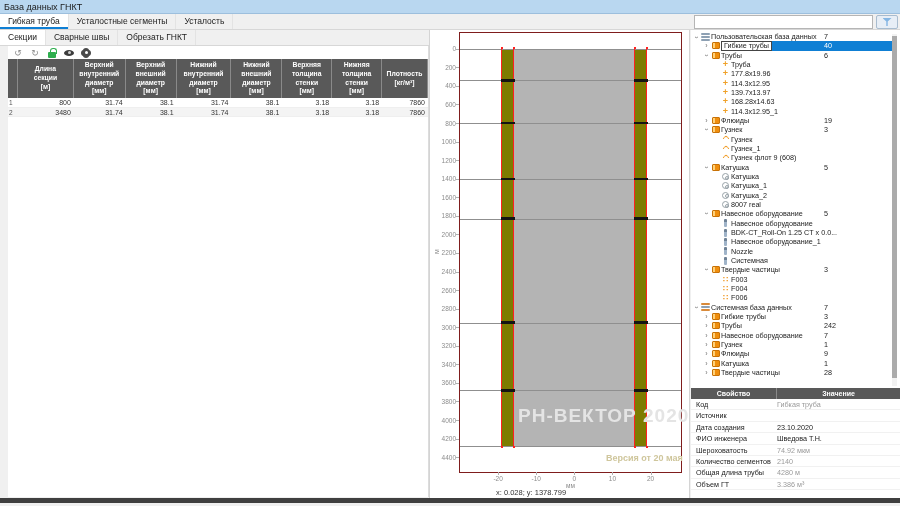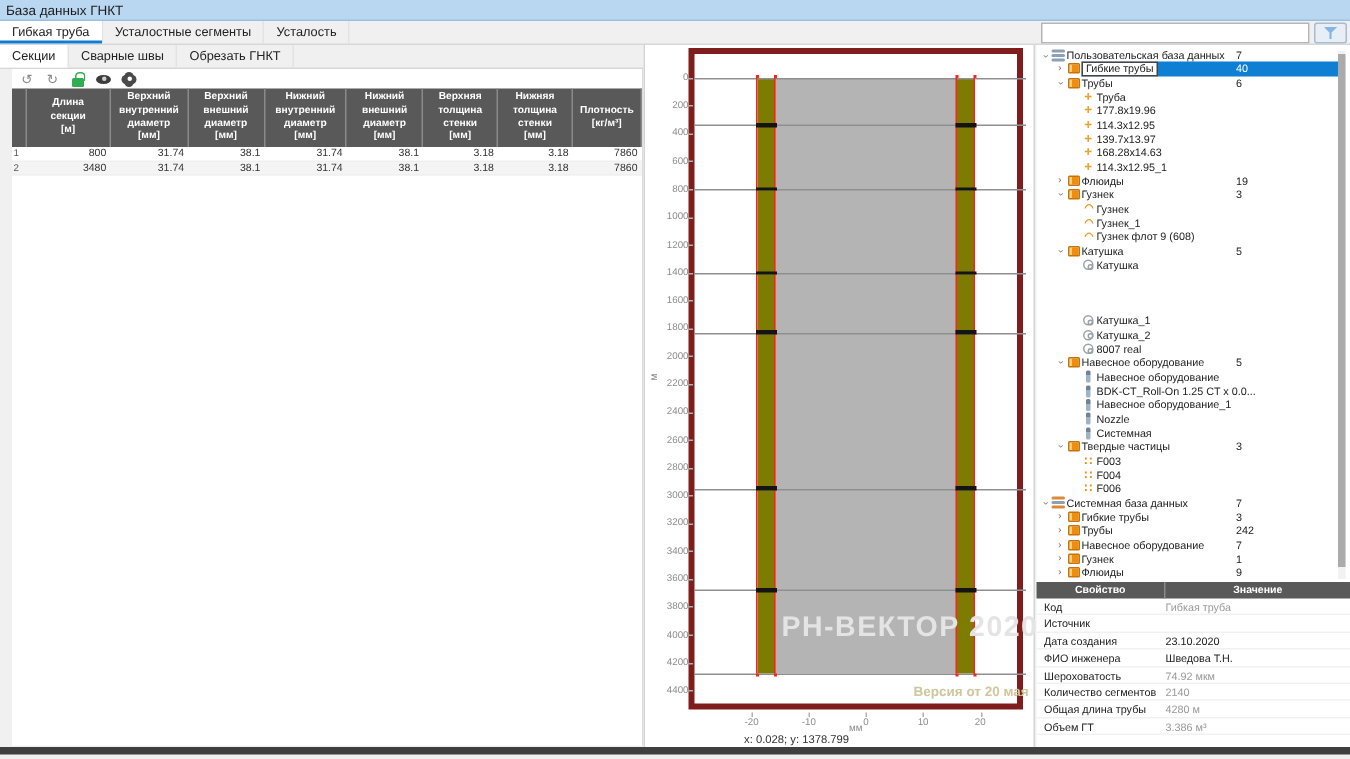--- a/index.html
+++ b/index.html
@@ -56,21 +56,21 @@
           height:39px; border-right:1px solid #8a8a8a; }
   .g-row { display:flex; height:9.5px; border-bottom:1px solid #efefef; }
   .g-row.alt { background:#f4f4f4; }
   .g-rn { width:10px; font-size:6.5px; color:#555; line-height:9.5px; padding-left:1px; }
   .g-c { font-size:7px; color:#333; text-align:right; padding-right:3px; line-height:9.5px; }
 
   
   .chart-panel { position:absolute; left:429px; top:30px; width:261px; height:468px;
                  background:#fff; border-left:1px solid #d4d4d4; border-right:1px solid #d4d4d4; }
   .plot { position:absolute; left:29px; top:2px; width:223px; height:441px;
-          border:4px solid #7f1d1d; background:#fff; }
+          border:1px solid #7f1d1d; background:#fff; }
   .ytick-lab { position:absolute; width:26px; text-align:right; font-size:6.5px; color:#8c8c8c; }
   .ytick-dash { position:absolute; width:3px; height:1px; background:#b0b0b0; }
   .xtick-lab { position:absolute; width:22px; text-align:center; font-size:6.5px; color:#8c8c8c; }
   .xtick-dash { position:absolute; width:1px; height:3px; background:#b0b0b0; }
   .xaxis-label { position:absolute; left:29px; width:223px; text-align:center; top:452px;
                  font-size:6.5px; color:#8c8c8c; }
   .yaxis-label { position:absolute; left:4px; top:218px; font-size:7px; color:#8c8c8c;
                  transform:rotate(-90deg); }
   .wm-main { position:absolute; font-size:19px; font-weight:bold; color:#e4e4e4;
              letter-spacing:1px; white-space:nowrap; }
@@ -437,21 +437,21 @@
           <span class="t-label">Катушка</span>
           <span class="t-count">5</span>
         </div>
         <div class="trow" style="padding-left: 22px;">
           <span class="t-arrow"></span>
           <span class="t-icon">
             <span class="i-reel"></span>
           </span>
           <span class="t-label">Катушка</span>
         </div>
-        <div class="trow" style="padding-left: 22px; margin-top: 28px;">
+        <div class="trow" style="padding-left: 22px;">
           <span class="t-arrow"></span>
           <span class="t-icon">
             <span class="i-reel"></span>
           </span>
           <span class="t-label">Катушка_1</span>
         </div>
         <div class="trow" style="padding-left: 22px;">
           <span class="t-arrow"></span>
           <span class="t-icon">
             <span class="i-reel"></span>

